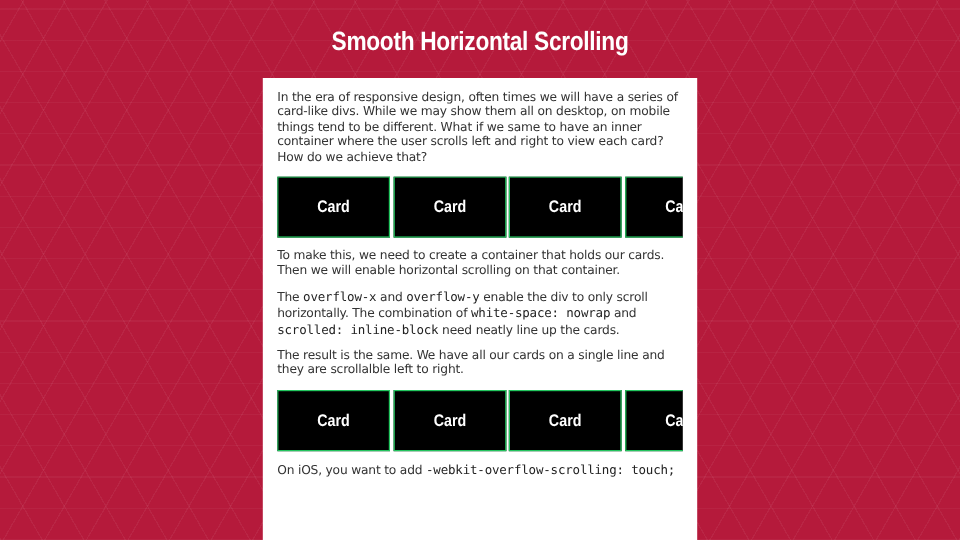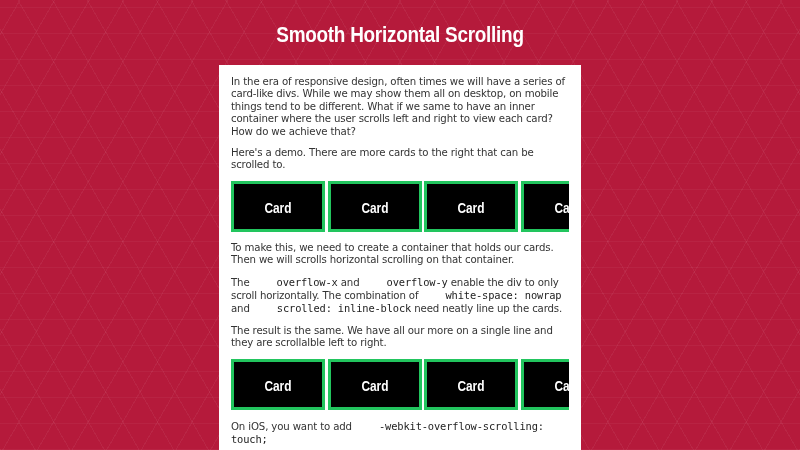--- a/index.html
+++ b/index.html
@@ -42,65 +42,63 @@
       overflow: hidden;
     }
     .content p {
       margin-bottom: 9px;
       letter-spacing: -0.15px;
     }
     code {
       font-family: "DejaVu Sans Mono", monospace;
       font-size: 10.4px;
       color: #222;
-      margin-left: 24px;
     }
     .card-scroller {
       width: 338px;
       height: 52px;
       white-space: nowrap;
       overflow: hidden;
       margin: 0 0 9px 0;
       font-size: 0;
     }
     .card {
       display: inline-block;
       width: 94px;
       height: 51px;
       background: #000000;
-      border: 3px solid #22c55e;
+      border: 1px solid #22c55e;
       margin-right: 2.6px;
       color: #ffffff;
       font-family: "Liberation Sans", sans-serif;
       font-weight: bold;
       font-size: 14px;
       line-height: 49px;
       text-align: center;
       vertical-align: top;
     }
     .card span { display: inline-block; transform: scaleX(0.85); }
   </style>
 </head>
 <body>
 
 <h1 class="page-title">Smooth Horizontal Scrolling</h1>
 
 <main class="content">
   <p>In the era of responsive design, often times we will have a series of card-like divs. While we may show them all on desktop, on mobile things tend to be different. What if we same to have an inner container where the user scrolls left and right to view each card? How do we achieve that?</p>
-  <p>Here's a demo. There are more cards to the right that can be scrolled to.</p>
 
   <div class="card-scroller">
     <div class="card"><span>Card</span></div><div class="card"><span>Card</span></div><div class="card"><span>Card</span></div><div class="card"><span>Card</span></div>
   </div>
 
-  <p>To make this, we need to create a container that holds our cards. Then we will scrolls horizontal scrolling on that container.</p>
+  <p>To make this, we need to create a container that holds our cards. Then we will enable horizontal scrolling on that container.</p>
 
   <p><span>The </span><code>overflow-x</code><span> and </span><code>overflow-y</code><span> enable the div to only scroll horizontally. The combination of </span><code>white-space: nowrap</code><span> and </span><code>scrolled: inline-block</code><span> need neatly line up the cards.</span></p>
 
-  <p>The result is the same. We have all our more on a single line and they are scrollalble left to right.</p>
+  <p>The result is the same. We have all our cards on a single line and they are scrollalble left to right.</p>
 
   <div class="card-scroller">
     <div class="card"><span>Card</span></div><div class="card"><span>Card</span></div><div class="card"><span>Card</span></div><div class="card"><span>Card</span></div>
   </div>
 
   <p><span>On iOS, you want to add </span><code>-webkit-overflow-scrolling: touch;</code></p>
 
 </main>
 
 </body></html>

